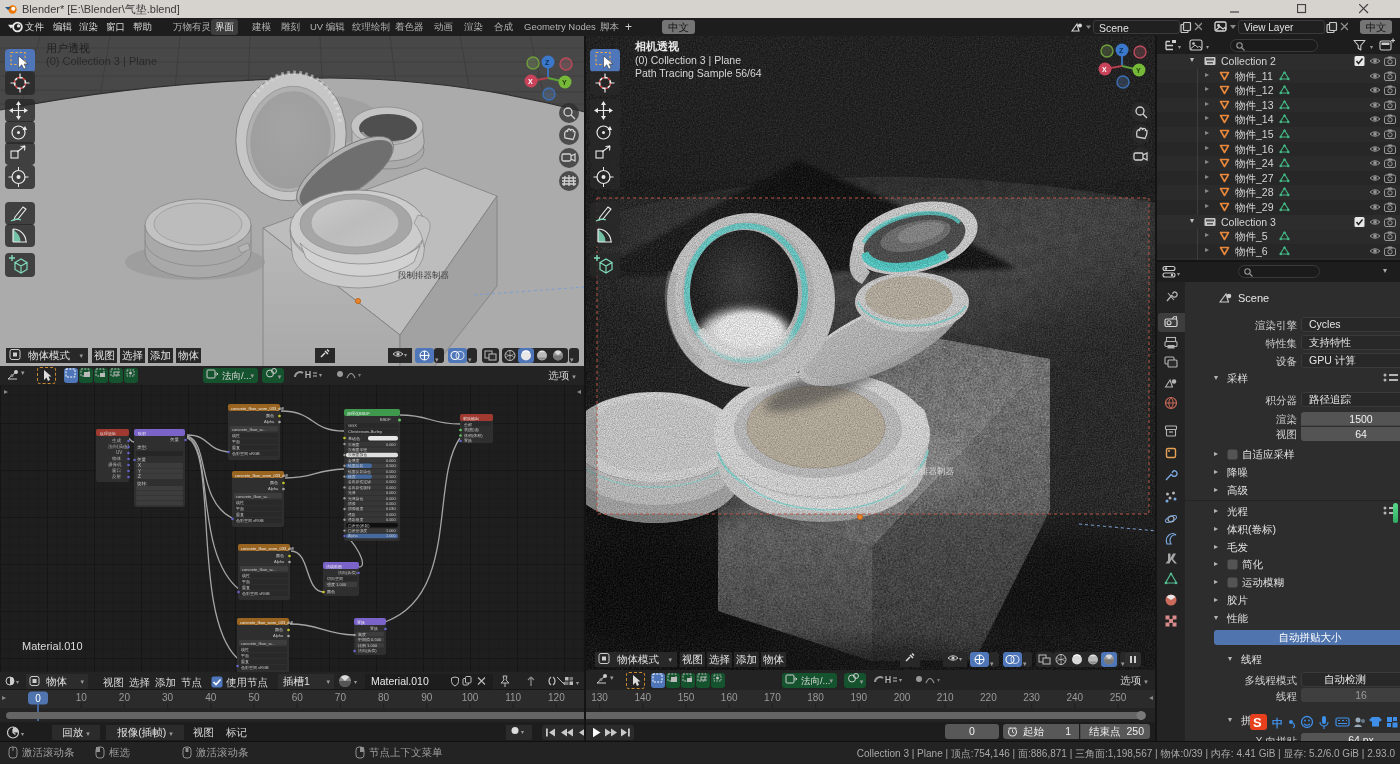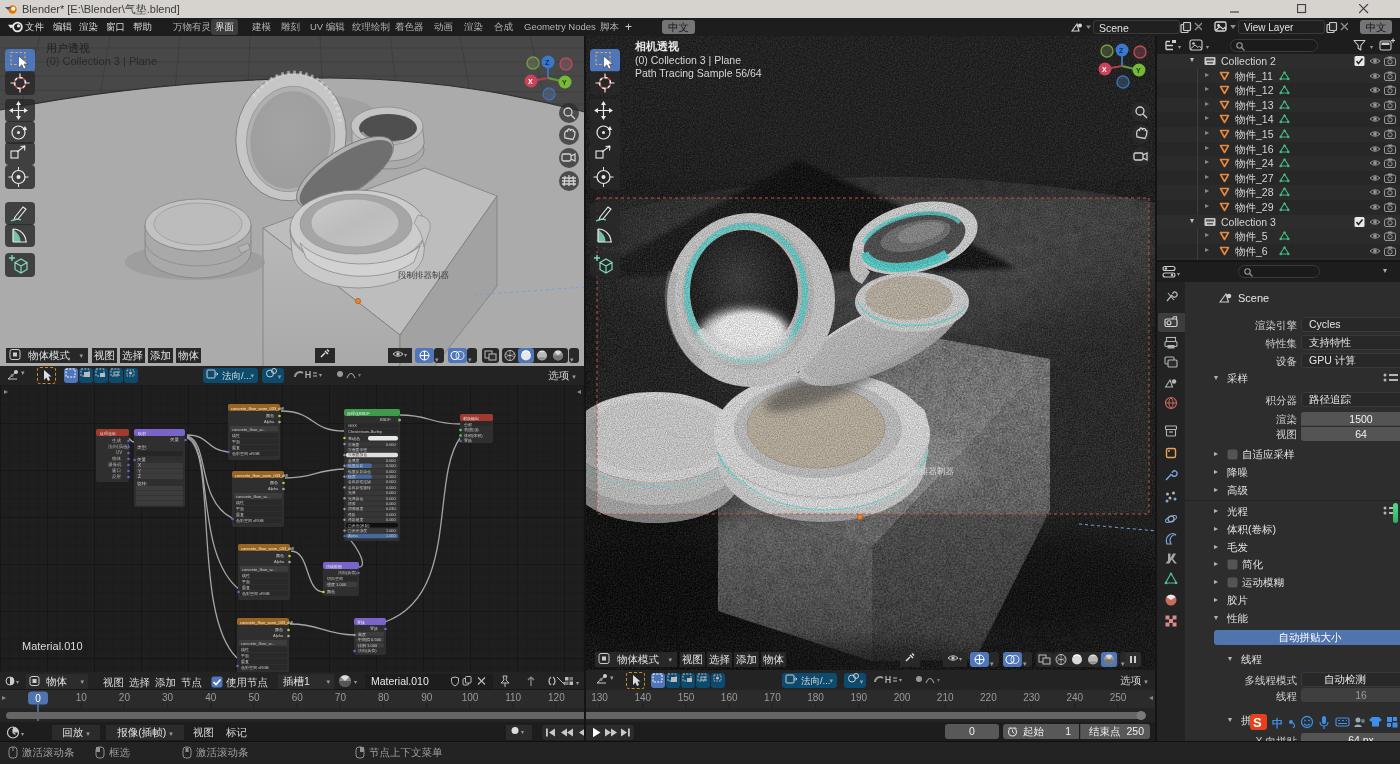--- a/index.html
+++ b/index.html
@@ -22,21 +22,21 @@
 .scenefield { position:absolute; top:2px; height:14px; line-height:14px; background:#202020;
   border:1px solid #3a3a3a; border-radius:3px; color:#e2e2e2; padding-left:5px; font-size:10.5px; }
 .caret { color:#9a9a9a; font-size:7px; }
 
 .tbtn { position:absolute; left:5px; width:30px; border-radius:4px; background:rgba(40,40,40,0.82); }
 .tbtn.act { background:#4f76b8; }
 .vph { position:absolute; height:15px; background:#282828; border-radius:0; color:#e2e2e2;
   font-size:10.5px; line-height:15px; text-align:center; }
 .vphb { position:absolute; height:15px; border-radius:3px; background:#282828; }
 .vphb.on { background:#4f76b8; }
-.tsb { position:absolute; top:2px; height:15px; border-radius:3px; background:#0c4a6e; color:#dcdcdc;
+.tsb { position:absolute; top:2px; height:15px; border-radius:3px; background:#14532d; color:#dcdcdc;
   font-size:10.5px; line-height:15px; text-align:center; }
 .orow { position:absolute; left:0; width:243px; height:14.6px; font-size:10.5px; color:#d4d4d4; }
 .orow:nth-child(odd) { }
 .odis { position:absolute; top:1px; font-size:8px; color:#c0c0c0; }
 .olbl { position:absolute; top:1px; }
 
 #statusbar { left:0; top:742px; width:1400px; height:22px; background:#232323; color:#9e9e9e; font-size:10.5px; }
 </style>
 </head>
 <body>
@@ -1726,14 +1726,15 @@
     <svg width="11" height="13" style="position:absolute;left:182px;top:4px">
         <rect x="1" y="1" width="8" height="11" rx="3" fill="none" stroke="#909090" stroke-width="1"></rect>
         <rect x="3.5" y="2" width="3" height="4" fill="#909090"></rect>
       </svg>
     <span style="position:absolute;left:196px;top:4px;">激活滚动条</span>
     <svg width="11" height="13" style="position:absolute;left:355px;top:4px">
         <rect x="1" y="1" width="8" height="11" rx="3" fill="none" stroke="#909090" stroke-width="1"></rect>
         <rect x="5" y="1" width="4" height="5" fill="#909090"></rect>
       </svg>
     <span style="position:absolute;left:369px;top:4px;">节点上下文菜单</span>
+    <span style="position:absolute;right:5px;top:5px;color:#a8a8a8;font-size:10px;white-space:nowrap;">Collection 3 | Plane | 顶点:754,146 | 面:886,871 | 三角面:1,198,567 | 物体:0/39 | 内存: 4.41 GiB | 显存: 5.2/6.0 GiB | 2.93.0</span>
   </div>
 </div>
 
 </body></html>

